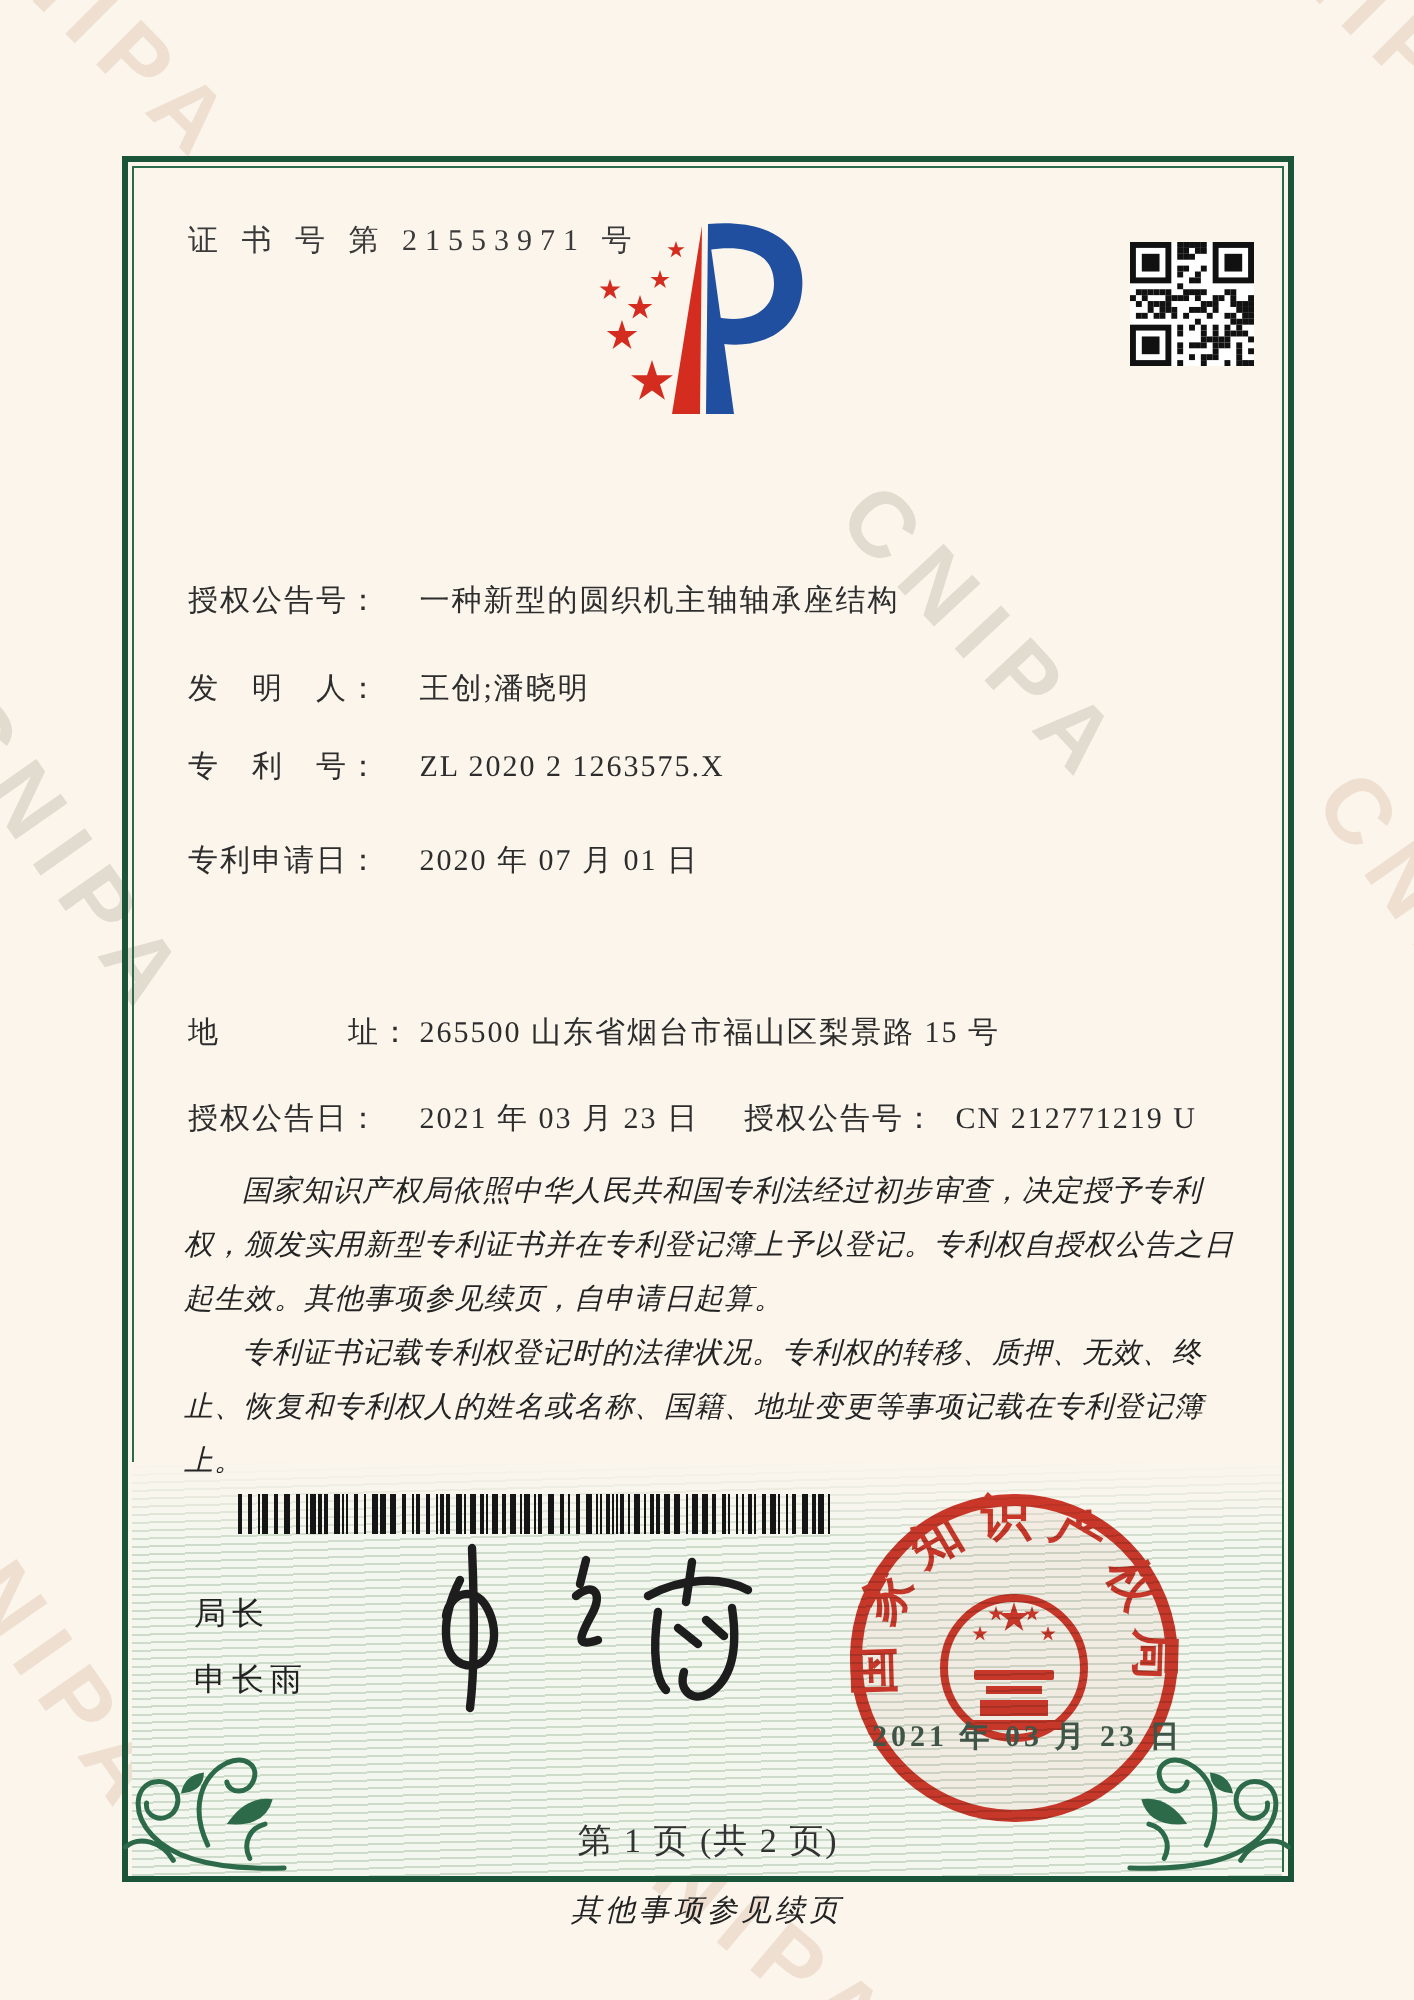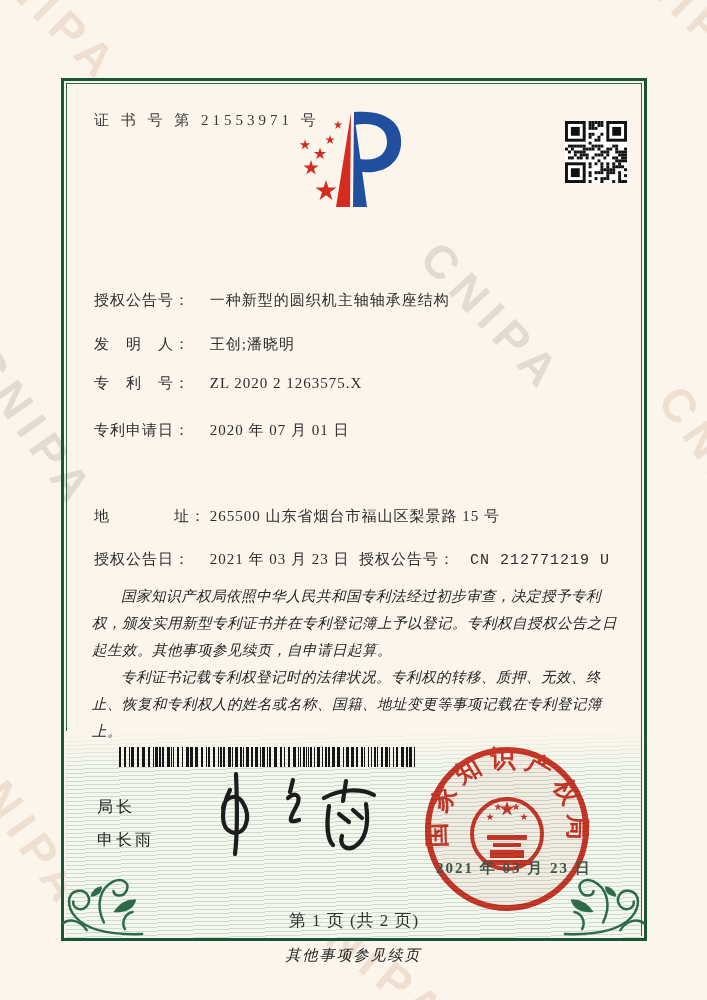--- a/index.html
+++ b/index.html
@@ -42,21 +42,21 @@
   #logo{position:absolute;left:290px;top:109px;}
   #qr{position:absolute;left:565px;top:121px;width:62px;height:62px;background:#fff;}
   #title{
     position:absolute;left:61px;top:212px;width:586px;text-align:center;
     font-size:38px;font-weight:bold;letter-spacing:6px;color:#1c1c1c;
   }
   
   .field-row{position:absolute;left:94px;width:520px;font-size:15px;color:#2d2d2d;}
   .flabel{display:inline-block;min-width:112px;white-space:pre;letter-spacing:1px;}
   .fvalue{letter-spacing:1px;margin-top:32px;}
-  .grant2{position:absolute;left:265px;top:0;font-family:Liberation Mono, monospace;}
+  .grant2{position:absolute;left:278px;top:0;}
   
   #body-text{
     position:absolute;left:92px;top:583px;width:526px;
     font-size:14.5px;line-height:27px;font-style:italic;color:#242424;letter-spacing:0.5px;
   }
   #body-text p{margin:0;text-indent:2em;}
   
   #barcode{
     position:absolute;left:119px;top:747px;width:298px;height:20px;
     display:flex;align-items:stretch;background:transparent;

